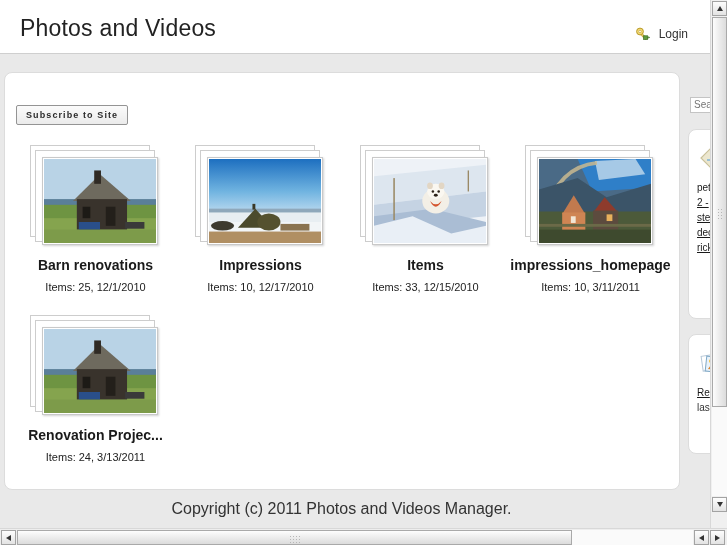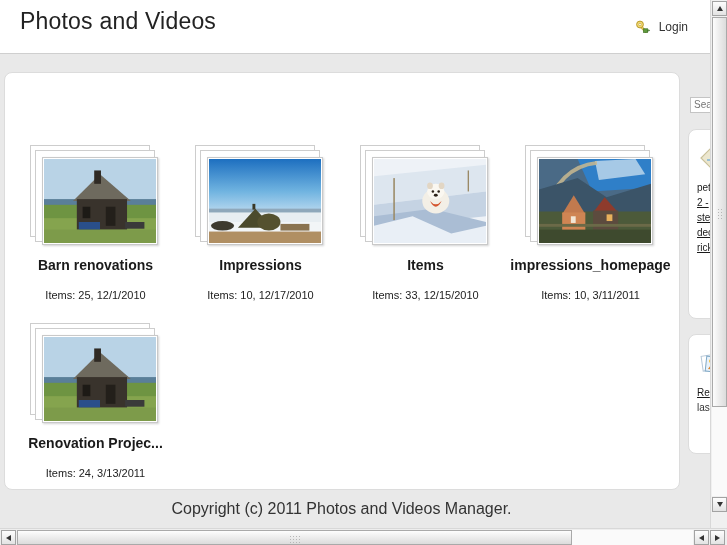--- a/index.html
+++ b/index.html
@@ -25,21 +25,21 @@
     left: 0; top: 0;
     width: 710px;
     height: 528px;
     background: #ffffff;
     overflow: hidden;
   }
 
   
   .header {
     position: absolute;
-    left: 0; top: 0;
+    left: 0; top: 7px;
     width: 710px;
     height: 53px;
     background: #ffffff;
   }
   .site-title {
     position: absolute;
     left: 20px;
     top: 8px;
     font-size: 23px;
     color: #222222;
@@ -170,21 +170,21 @@
 
   .album-title {
     margin-top: 9px;
     font-size: 14px;
     font-weight: bold;
     color: #1a1a1a;
     text-align: center;
     white-space: nowrap;
   }
   .album-meta {
-    margin-top: 16px;
+    margin-top: 8px;
     font-size: 11px;
     color: #222222;
     text-align: center;
     white-space: nowrap;
   }
 
   
   .sidebar {
     position: absolute;
     left: 686px;
@@ -415,20 +415,21 @@
         </span>
         <span class="login-label">Login</span>
       </div>
     </div>
 
     <div class="header-sep"></div>
     <div class="page-bg"></div>
 
     <div class="content-panel">
 
+      <div class="subscribe-btn">Subscribe to Site</div>
 
       <div class="album-grid">
 
         <div class="album">
           <div class="thumb-stack">
             <div class="stack-card c3"></div>
             <div class="stack-card c2"></div>
             <div class="photo-frame">
               <div class="photo">
                 <svg viewBox="0 0 116 88" preserveAspectRatio="none" xmlns="http://www.w3.org/2000/svg">

